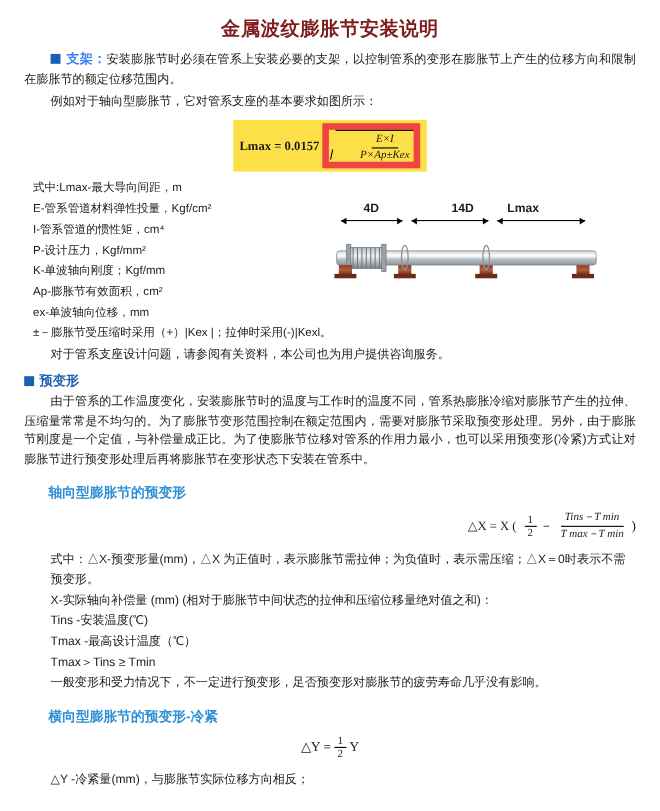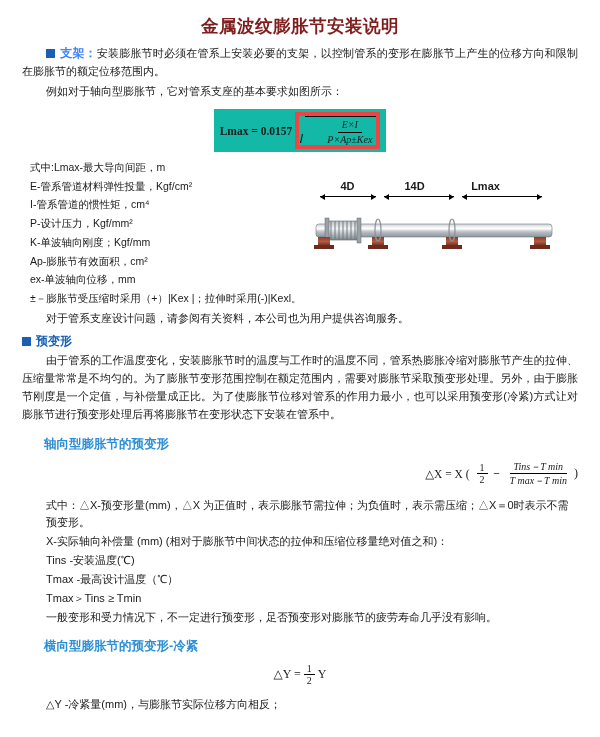--- a/index.html
+++ b/index.html
@@ -83,21 +83,21 @@
     margin: 8px 0 6px 0;
   }
   .formula-box {
     display: inline-flex;
     align-items: center;
     gap: 3px;
     font-family: "Liberation Serif", serif;
     font-size: 11.5px;
     font-weight: bold;
     padding: 3px 6px;
-    background: #14b8a6;
+    background: #fde047;
   }
   .frac {
     display: inline-flex;
     flex-direction: column;
     align-items: center;
     font-family: "Liberation Serif", serif;
     font-style: italic;
     font-weight: normal;
     line-height: 1.15;
     font-size: 10px;
@@ -132,21 +132,20 @@
     top: 0;
     right: 0;
     height: 1px;
     background: #000;
   }
   .sqrt-inner {
     padding-top: 2px;
   }
   .mid {
     display: flex;
-    gap: 10px;
     margin: 6px 0 2px 0;
   }
   .legend {
     flex: 0 0 225px;
     padding-left: 8px;
   }
   .legend div {
     font-size: 10.5px;
     line-height: 1.78;
     white-space: nowrap;
@@ -224,21 +223,21 @@
     margin: 8px 0 10px 0;
     font-family: "Liberation Serif", serif;
     font-size: 12px;
   }
   .note-line {
     font-size: 11px;
     line-height: 1.62;
     margin: 1px 0 1px 24px;
   }
   .sqbox {
-    border: 4px solid #ef4444;
+    border: 6px solid #ef4444;
     padding-left: 24px;
   }
 </style>
 </head>
 <body>
 
 <div class="page">
 
   <div class="title">金属波纹膨胀节安装说明</div>
 
@@ -272,21 +271,21 @@
         <div>P-设计压力，Kgf/mm²</div>
         <div>K-单波轴向刚度；Kgf/mm</div>
         <div>Ap-膨胀节有效面积，cm²</div>
         <div>ex-单波轴向位移，mm</div>
         <div>±－膨胀节受压缩时采用（+）|Kex |；拉伸时采用(-)|Kexl。</div>
       </div>
 
       <div class="diagram">
         <div class="dim-row">
           <div class="dim" style="left:8px;  width:56px;">4D</div>
-          <div class="dim" style="left:68px; width:70px;">14D</div>
+          <div class="dim" style="left:84px; width:70px;">14D</div>
           <div class="dim" style="left:134px;width:80px;">Lmax</div>
           <div class="arrow-line" style="left:8px; width:56px;"></div>
           <div class="arrow-line" style="left:72px;width:70px;"></div>
           <div class="arrow-line" style="left:150px;width:80px;"></div>
         </div>
 
         <svg class="pipe-svg" width="245" height="74" viewBox="0 0 245 74">
           <defs>
             <linearGradient id="pipeGrad" x1="0" y1="0" x2="0" y2="1">
               <stop offset="0%" stop-color="#cfd4d8"></stop>

